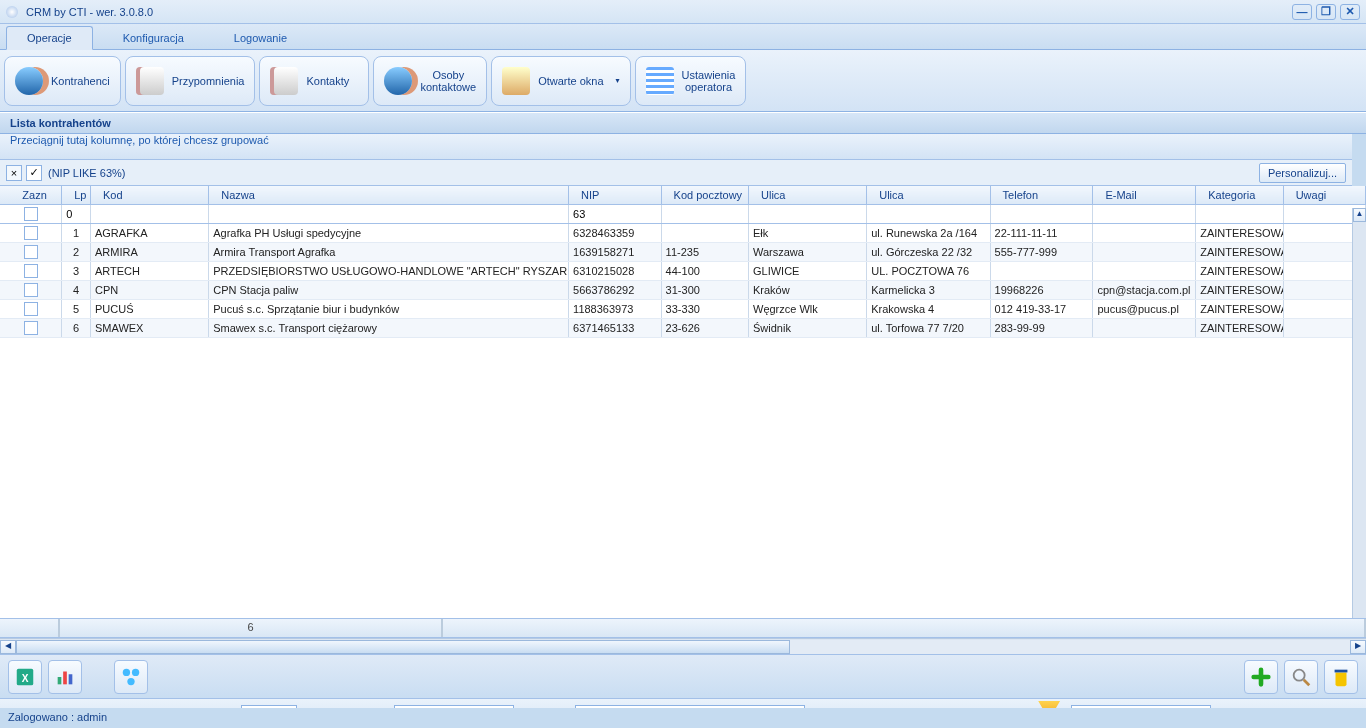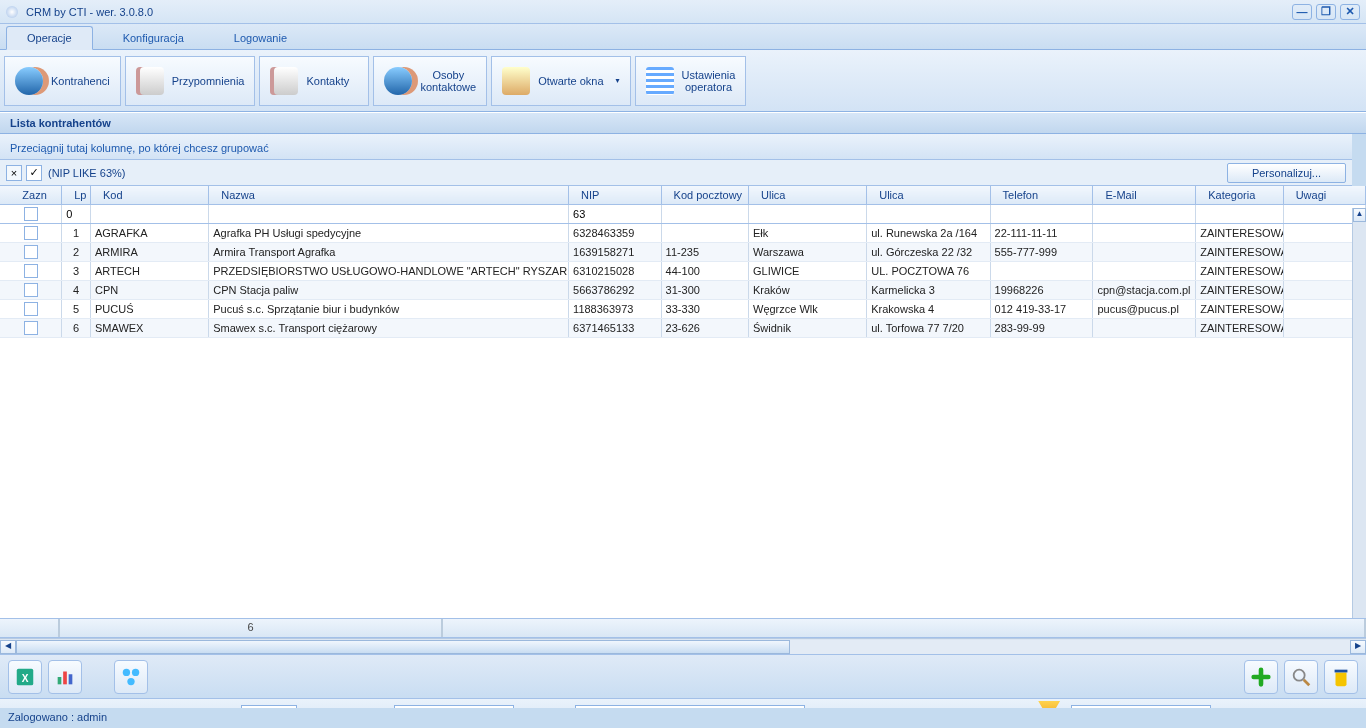--- a/index.html
+++ b/index.html
@@ -11,38 +11,38 @@
 .titlebar .title { flex: 1; }
 .winbtn { width: 20px; height: 16px; margin-left: 4px; border: 1px solid #8db2e3; border-radius: 3px; display: inline-flex; align-items: center; justify-content: center; color: #1e5aaf; font-weight: bold; cursor: pointer; }
 
 
 .tabs { height: 26px; background: linear-gradient(#dce9f7,#c9ddf2); display: flex; align-items: flex-end; padding-left: 6px; border-bottom: 1px solid #8db2e3; gap: 10px; }
 .tab { padding: 5px 20px; color: #1e5aaf; cursor: pointer; }
 .tab.active { background: #dfeaf7; border: 1px solid #8db2e3; border-bottom: 1px solid #dfeaf7; border-radius: 3px 3px 0 0; margin-bottom: -1px; color: #15428b; font-weight: normal; }
 
 
 .ribbon { height: 62px; background: linear-gradient(#eaf2fb,#d3e3f5); display: flex; align-items: center; padding: 4px; gap: 4px; border-bottom: 1px solid #8db2e3; }
-.rbtn { height: 50px; min-width: 110px; background: linear-gradient(#f7fbff,#dde9f7); border: 1px solid #a3c0e8; border-radius: 0; display: flex; align-items: center; padding: 0 10px; gap: 8px; cursor: pointer; color: #15428b; }
+.rbtn { height: 50px; min-width: 110px; background: linear-gradient(#f7fbff,#dde9f7); border: 1px solid #a3c0e8; border-radius: 8px; display: flex; align-items: center; padding: 0 10px; gap: 8px; cursor: pointer; color: #15428b; }
 .rbtn .ricon { width: 28px; height: 28px; display: inline-block; background: linear-gradient(#fc9,#c85); border-radius: 4px; }
 .rbtn.people .ricon { background: linear-gradient(#8cf,#26a); border-radius: 50%; box-shadow: 6px 0 0 #d97; }
 .rbtn.book .ricon { background: linear-gradient(#fff,#ccc); box-shadow: inset 4px 0 0 #c99; }
 .rbtn.win .ricon { background: linear-gradient(#ffc,#da6); }
 .rbtn.gear .ricon { background: repeating-linear-gradient(#6af,#6af 3px,#fff 3px,#fff 6px); border-radius: 3px; }
 .rbtn .caret { margin-left: 4px; font-size: 8px; }
 
 
 .listhdr { height: 22px; background: linear-gradient(#d7e6f7,#c1d7ee); color: #15428b; font-weight: bold; padding: 4px 10px; border-top: 1px solid #fff; border-bottom: 1px solid #8db2e3; }
-.groupstrip { height: 26px; background: linear-gradient(#eaf2fb,#d3e3f5); color: #1e5aaf; padding: 8px 10px; border-bottom: 1px solid #a3c0e8; margin-right: 14px; }
+.groupstrip { height: 26px; background: linear-gradient(#eaf2fb,#d3e3f5); color: #1e5aaf; padding: 0 10px; border-bottom: 1px solid #a3c0e8; margin-right: 14px; }
 
 
 .filterrow { height: 26px; background: #e6eff9; display: flex; align-items: center; padding: 0 6px; border-bottom: 1px solid #a3c0e8; margin-right: 14px; }
 .filterrow .xbtn { width: 16px; height: 16px; border: 1px solid #8db2e3; display: flex; align-items: center; justify-content: center; margin-right: 4px; cursor: pointer; background: #f3f8fd; }
 .filterrow .chk { width: 16px; height: 16px; border: 1px solid #8db2e3; display: flex; align-items: center; justify-content: center; margin-right: 6px; background: #fff; cursor: pointer; }
 .filterrow .ftext { color: #15428b; }
-.filterrow .persbtn { margin-left: auto; height: 20px; padding: 0 24px; border: 1px solid #8db2e3; background: linear-gradient(#fff,#dce9f7); cursor: pointer; color: #15428b; border-radius: 2px; }
+.filterrow .persbtn { margin-left: auto; height: 20px; padding: 0 8px; border: 1px solid #8db2e3; background: linear-gradient(#fff,#dce9f7); cursor: pointer; color: #15428b; border-radius: 2px; }
 
 
 .gridwrap { position: relative; height: 432px; background: #fff; }
 .grid { display: table; width: 100%; table-layout: fixed; border-collapse: collapse; }
 .grid-row { display: table-row; }
 .grid-cell { display: table-cell; border-right: 1px solid #cbd9ea; border-bottom: 1px solid #e3ebf5; padding: 2px 4px; height: 18px; color: #222; vertical-align: middle; overflow: hidden; white-space: nowrap; }
 .ghdr .grid-cell { background: linear-gradient(#f2f7fd,#dce9f7); color: #15428b; border-right: 1px solid #a3c0e8; border-bottom: 1px solid #a3c0e8; cursor: pointer; padding-left: 12px; }
 .gfilter .grid-cell { background: #fff; border-bottom: 1px solid #a3c0e8; }
 .gfilter input { width: 100%; border: none; outline: none; background: transparent; font-size: 11px; }
 .gchk { width: 14px; height: 14px; border: 1px solid #8db2e3; margin: 0 auto; display: block; background: #fff; cursor: pointer; }

